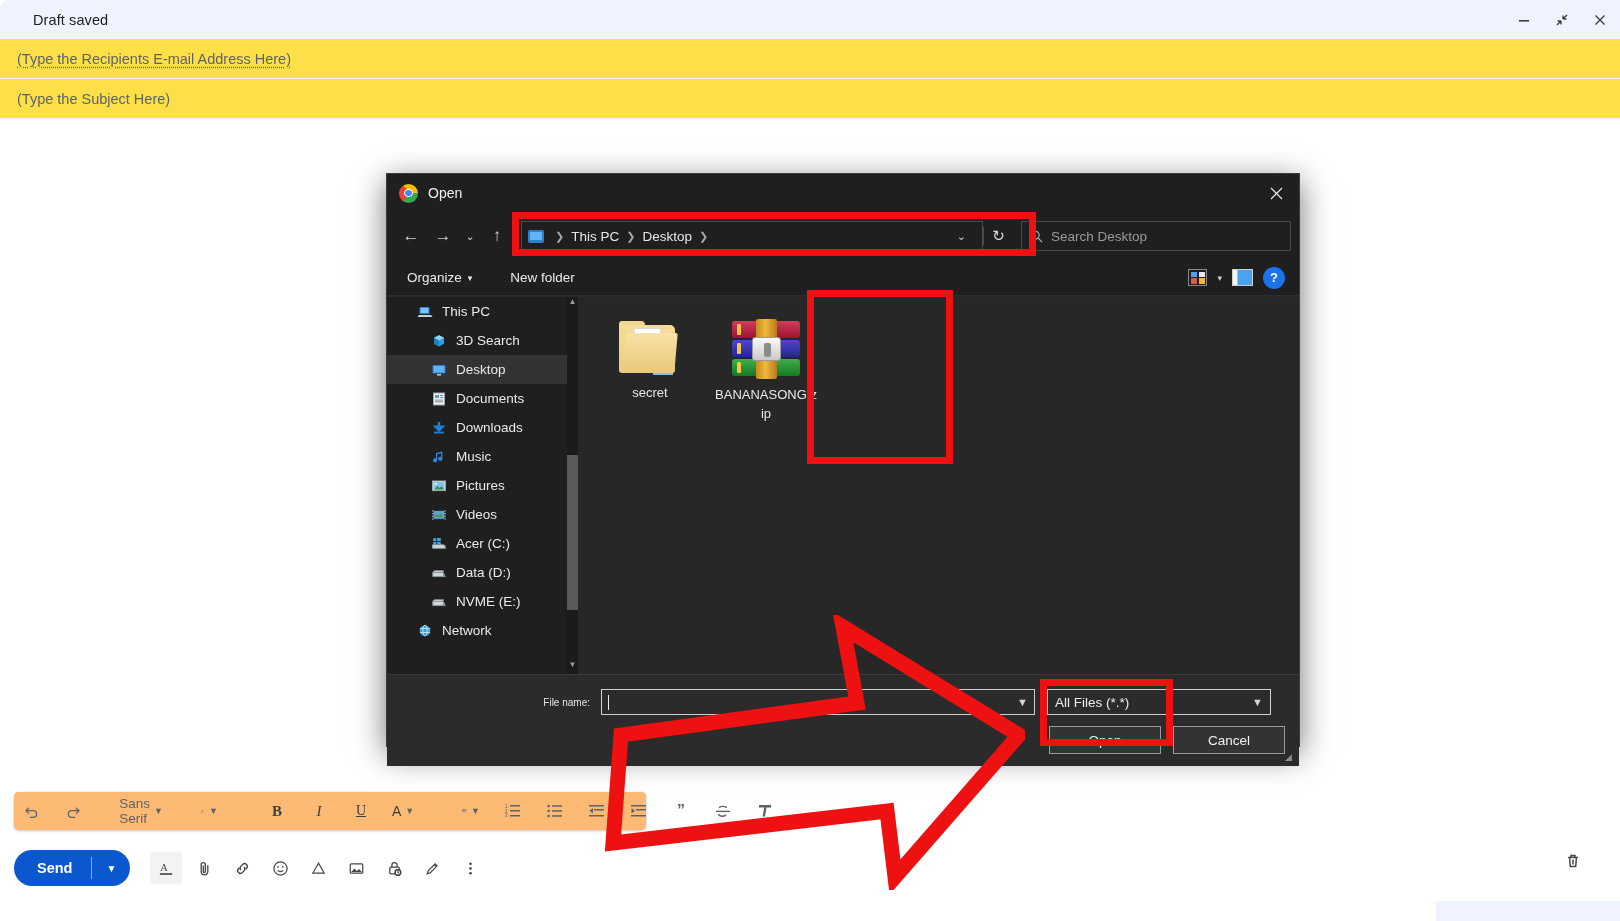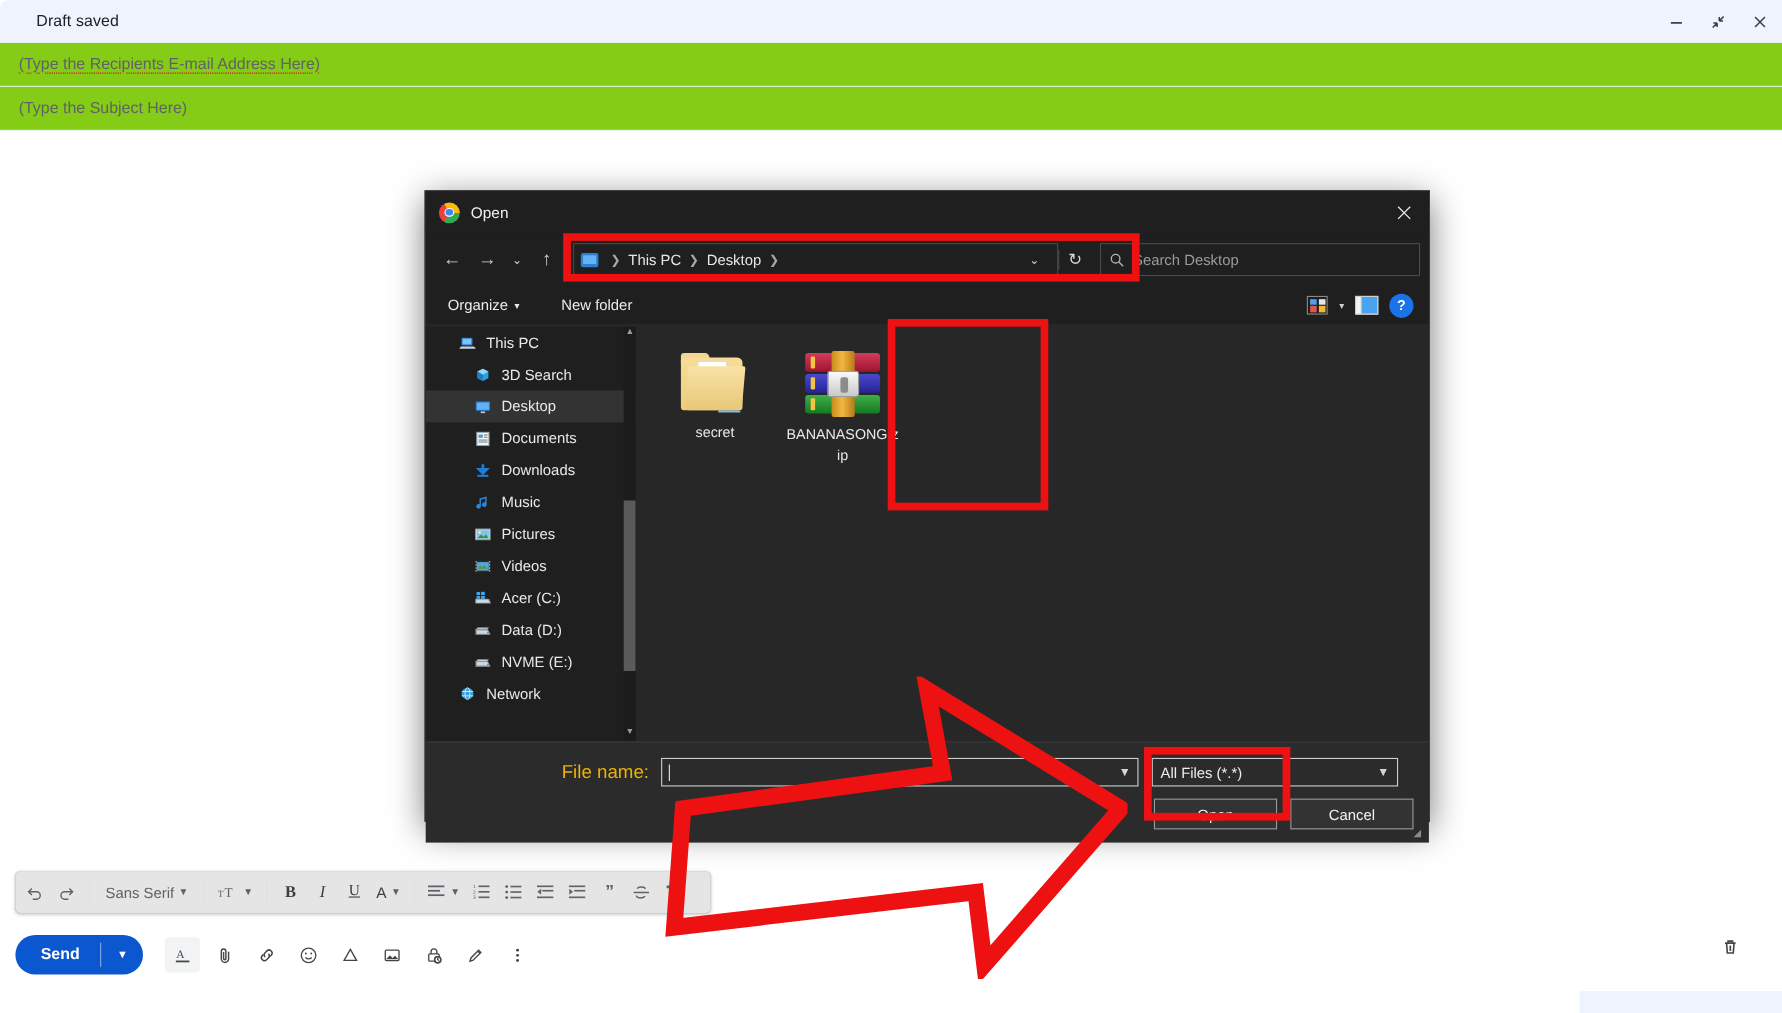--- a/index.html
+++ b/index.html
@@ -23,39 +23,39 @@
     margin-left:17px; font-size:14.5px; color:#202124; font-weight:500;
     letter-spacing:.1px;
   }
   .win-ctrls { position:absolute; right:10px; top:0; height:39px; display:flex; align-items:center; gap:18px; }
   .win-btn { width:20px; height:20px; display:flex; align-items:center; justify-content:center; color:#3c4043; cursor:pointer;}
   .win-btn svg { display:block; }
 
   .field-row {
     position:absolute; left:0; width:1620px; height:40px;
     border-bottom:1px solid #f1f3f4; display:flex; align-items:center;
-    background:#84cc16;
+    background:#fde047;
   }
   #row-to { top:39px; }
   #row-subject { top:79px; }
   .field-text { margin-left:17px; font-size:14.5px; color:#5f6368; }
   .field-text.spell {
     text-decoration: underline;
     text-decoration-style: dotted;
     text-decoration-color:#d93025;
     text-underline-offset:3px;
   }
   .body-area { position:absolute; left:0; top:120px; width:1620px; height:669px; background:#fff; }
 
   
   .fmt-bar {
     position:absolute; left:14px; top:792px; width:632px; height:38px;
-    background:#e5e5e5; border-radius:5px;
+    background:#fdba74; border-radius:5px;
     box-shadow: 0 1px 3px rgba(60,64,67,.28), 0 0 1px rgba(60,64,67,.25);
-    display:flex; align-items:center; padding:0 4px; gap:3px;
+    display:flex; align-items:center; padding:0 4px; gap:16px;
     z-index:3;
   }
   .fmt-btn {
     height:30px; min-width:26px; padding:0 4px;
     display:flex; align-items:center; justify-content:center;
     color:#5f6368; font-size:15px; cursor:pointer; border-radius:3px;
   }
   .fmt-sep { width:1px; height:20px; background:#e0e0e0; margin:0 5px; }
   .fmt-font { font-size:13.5px; color:#5f6368; padding:0 6px; }
   .caret { font-size:9px; margin-left:4px; color:#5f6368;}
@@ -101,21 +101,21 @@
     display:flex; align-items:center; padding:0 6px; margin-left:8px; font-size:13.5px; color:#e6e6e6;
   }
   .crumb-pc-ico { width:16px; height:13px; background:#2f7fd1; border-radius:2px; position:relative; margin-right:4px; }
   .crumb-pc-ico::after{content:"";position:absolute;left:2px;top:2px;right:2px;bottom:3px;background:#63b2f5;border-radius:1px;}
   .crumb-sep { color:#a8a8a8; margin:0 7px; font-size:11px; }
   .crumb-item { cursor:pointer; }
   .crumb-tail { margin-left:auto; display:flex; align-items:center; }
   .crumb-chev { padding:0 10px; color:#d0d0d0; font-size:11px; cursor:pointer;}
   .crumb-refresh { width:30px; text-align:center; color:#d8d8d8; font-size:15px; cursor:pointer; border-left:1px solid #4a4a4a;}
   .search-box {
-    width:291px; height:30px; margin-left:8px; border:1px solid #4a4a4a; background:#1f1f1f;
+    width:270px; height:30px; margin-left:8px; border:1px solid #4a4a4a; background:#1f1f1f;
     display:flex; align-items:center; padding:0 8px; gap:8px; color:#9a9a9a; font-size:13.5px;
   }
 
   .tool-row { height:36px; display:flex; align-items:center; padding:0 14px; font-size:13.5px; color:#ececec; border-bottom:1px solid #2e2e2e;}
   .tool-item { padding:0 6px; cursor:pointer; display:flex; align-items:center; }
   .tool-right { margin-left:auto; display:flex; align-items:center; gap:10px; }
   .icon-views { width:19px; height:17px; display:grid; grid-template-columns:1fr 1fr; grid-template-rows:1fr 1fr; gap:1.5px; border:1px solid #8a8a8a; padding:1.5px; }
   .icon-views i { display:block; }
   .icon-pane { width:21px; height:17px; border:1.5px solid #cfcfcf; display:flex; background:#e8e8e8; }
   .icon-pane i:nth-child(1){ width:5px; background:#f4f4f4; border-right:1px solid #bdbdbd;}
@@ -153,21 +153,21 @@
   .rar .b1 { top:0;  background:linear-gradient(#d33b5a,#9b1530); }
   .rar .b2 { top:19px; background:linear-gradient(#4b49c9,#262399); }
   .rar .b3 { top:38px; background:linear-gradient(#3fae4a,#157a22); }
   .rar .band::before { content:""; position:absolute; left:5px; top:3px; width:4px; height:11px; background:#f5c542; border-radius:1px;}
   .rar .strap { position:absolute; left:24px; top:-2px; width:21px; height:60px; background:linear-gradient(90deg,#c98a1b,#f0b83f 45%,#b87a17); border-radius:2px;}
   .rar .buckle { position:absolute; left:20px; top:16px; width:29px; height:24px; background:linear-gradient(#fafafa,#c9c9c9); border-radius:3px; border:1px solid #9a9a9a;}
   .rar .buckle::after { content:""; position:absolute; left:11px; top:5px; width:7px; height:14px; background:#8c8c8c; border-radius:2px;}
 
   .dlg-footer { height:92px; background:#2b2b2b; border-top:1px solid #3a3a3a; position:relative; }
   .fn-row { position:absolute; left:0; top:14px; width:100%; height:26px; display:flex; align-items:center; }
-  .fn-label { width:214px; text-align:right; padding-right:11px; font-size:17px; color:#eab308; }
+  .fn-label { width:214px; text-align:right; padding-right:11px; font-size:10px; color:#e5e5e5; }
   .fn-input { width:434px; height:26px; background:#2b2b2b; border:1px solid #cfcfcf; display:flex; align-items:center; padding:0 6px; position:relative;}
   .fn-caret { width:1px; height:15px; background:#eaeaea; animation:blink 1.06s step-end infinite; }
   @keyframes blink { 50% { opacity:0; } }
   .fn-chev { margin-left:auto; font-size:11px; color:#d5d5d5; }
   .type-sel { width:224px; height:26px; margin-left:12px; background:#2b2b2b; border:1px solid #cfcfcf; display:flex; align-items:center; padding:0 7px; font-size:13.5px; color:#ededed;}
   .type-chev { margin-left:auto; font-size:11px; color:#d5d5d5; }
   .btn-row { position:absolute; right:14px; top:51px; display:flex; gap:12px; }
   .dlg-btn { width:112px; height:28px; background:#333333; border:1px solid #9a9a9a; color:#f2f2f2; font-size:13.5px; display:flex; align-items:center; justify-content:center; cursor:pointer; }
   .grip { position:absolute; right:3px; bottom:2px; width:11px; height:11px; color:#8c8c8c; font-size:9px; line-height:9px; }
 

